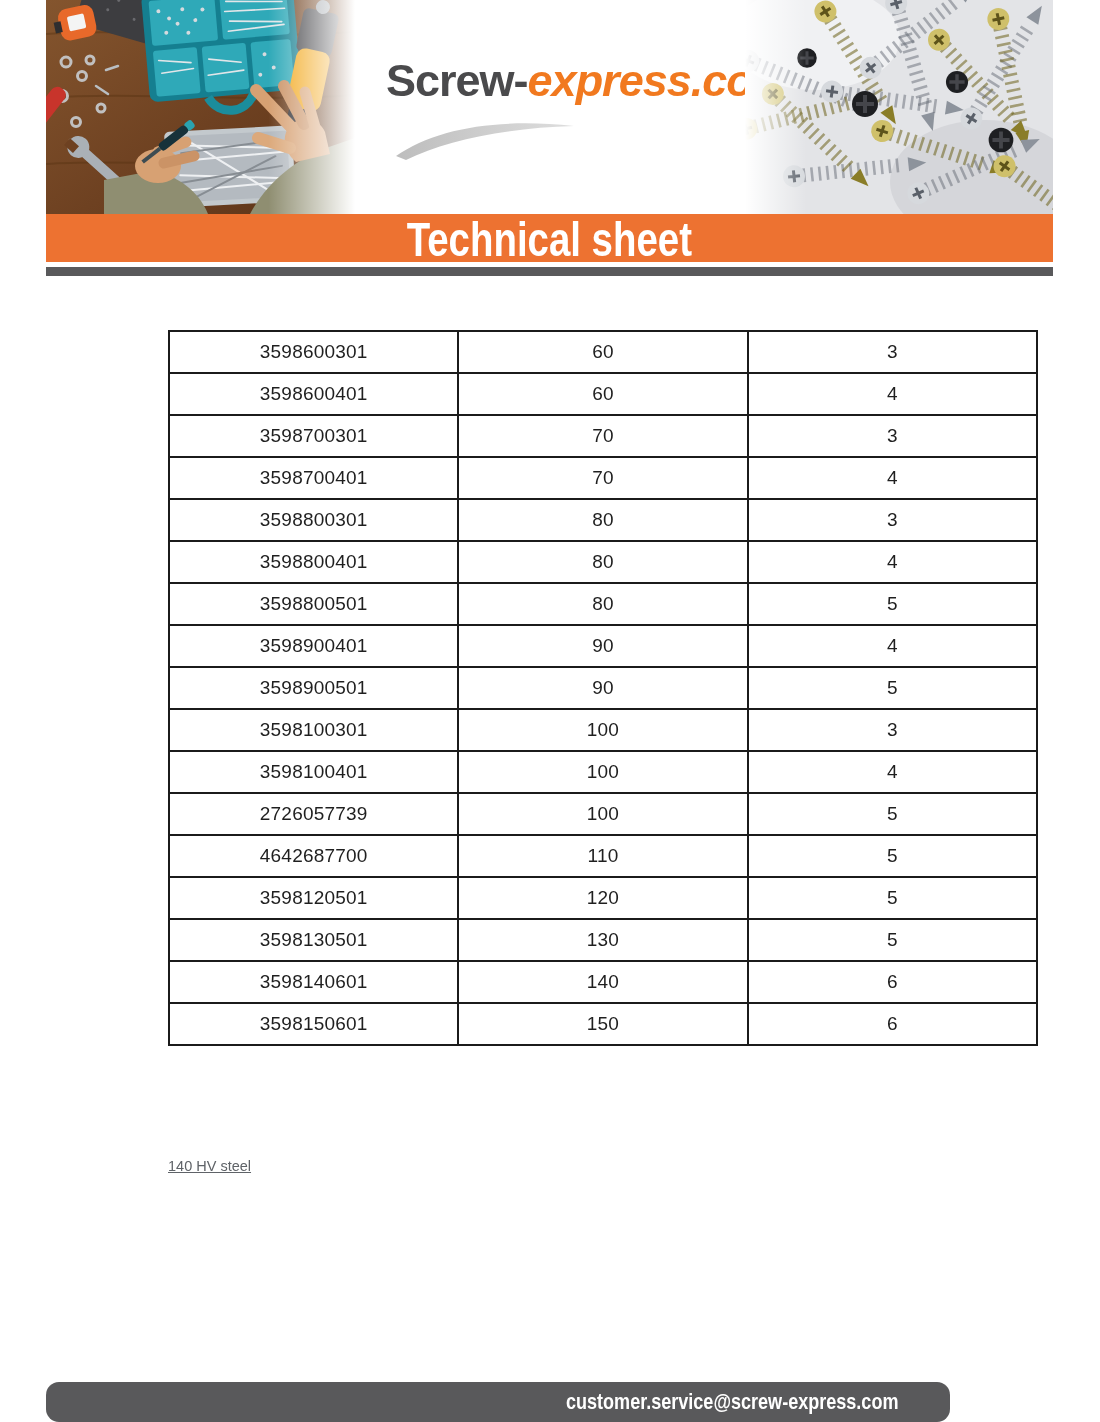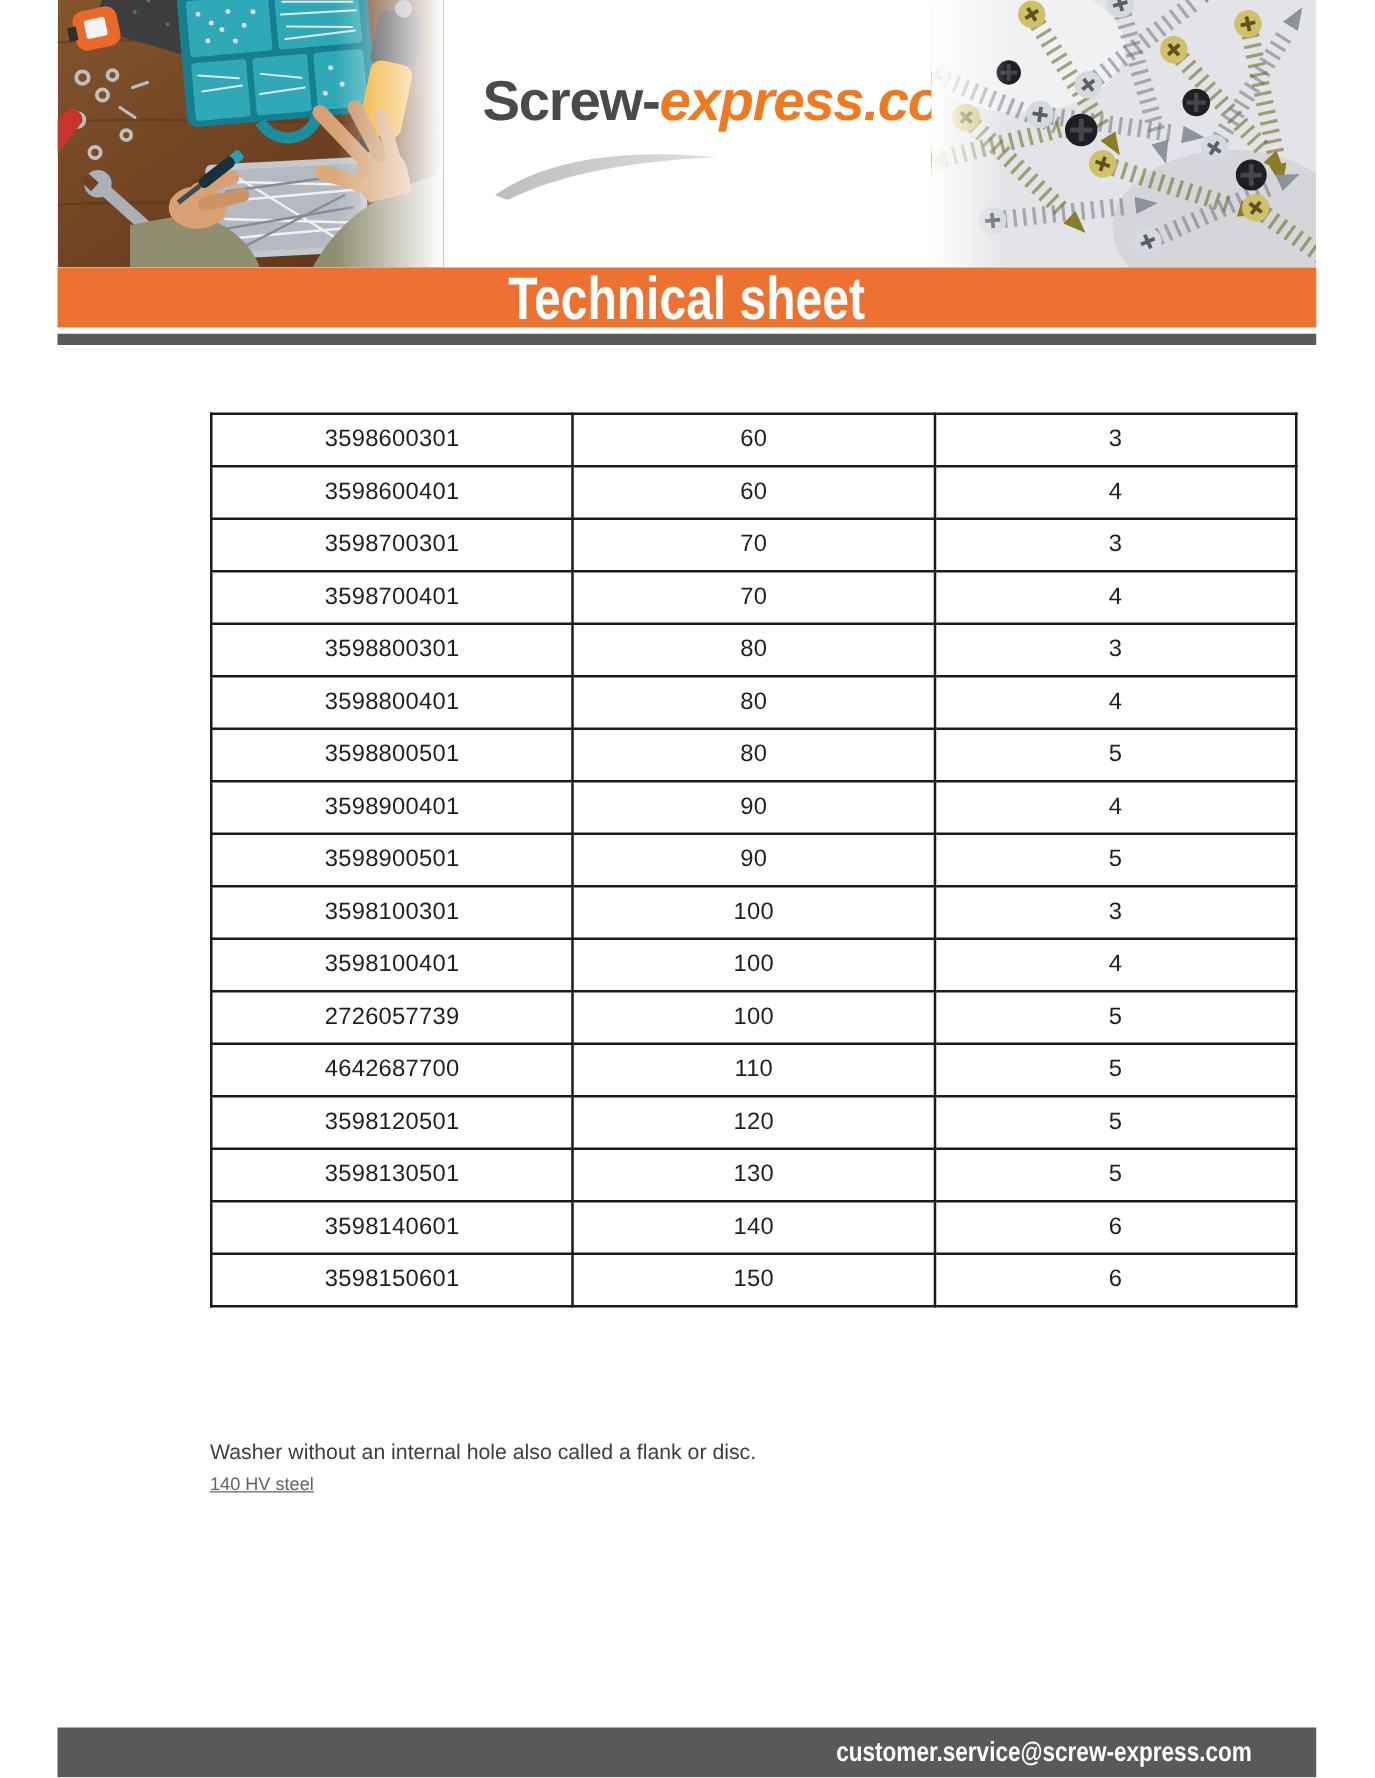--- a/index.html
+++ b/index.html
@@ -49,22 +49,23 @@
     font-size:19px; color:#1f1f1f; letter-spacing:0.2px;
   }
 
   
   .notes { position:absolute; top:1151px; left:168px; }
   .note-main { font-size:17px; color:#3c4043; line-height:22px; }
   .note-sub  { font-size:14.5px; color:#5f6368; line-height:20px; margin-top:5px;text-decoration:underline; }
 
   
   .footer-bar {
-    position:absolute; bottom:0; left:46px; width:1007px; height:40px;
+    position:absolute; bottom:0; left:46px; width:904px; height:40px;
     background:var(--bar-gray,#59595B);
+    border-radius:13px;
   }
   .footer-email {
     position:absolute; right:52px; top:0; height:40px; line-height:40px;
     color:#ffffff; font-weight:bold; font-size:22px; white-space:nowrap;
     transform:scaleX(0.82); transform-origin:right center;
   }
 </style>
 </head>
 <body>
 
@@ -386,21 +387,20 @@
       </tr>
         <tr>
         <td>3598150601</td>
         <td>150</td>
         <td>6</td>
       </tr>
       </tbody>
   </table>
 
   <div class="notes">
-    <div class="note-main">Washer without an internal hole also called a flank or disc.</div>
     <div class="note-sub">140 HV steel</div>
   </div>
 
   <div class="footer-bar">
     <span class="footer-email">customer.service@screw-express.com</span>
   </div>
 
 </div>
 
 </body></html>

